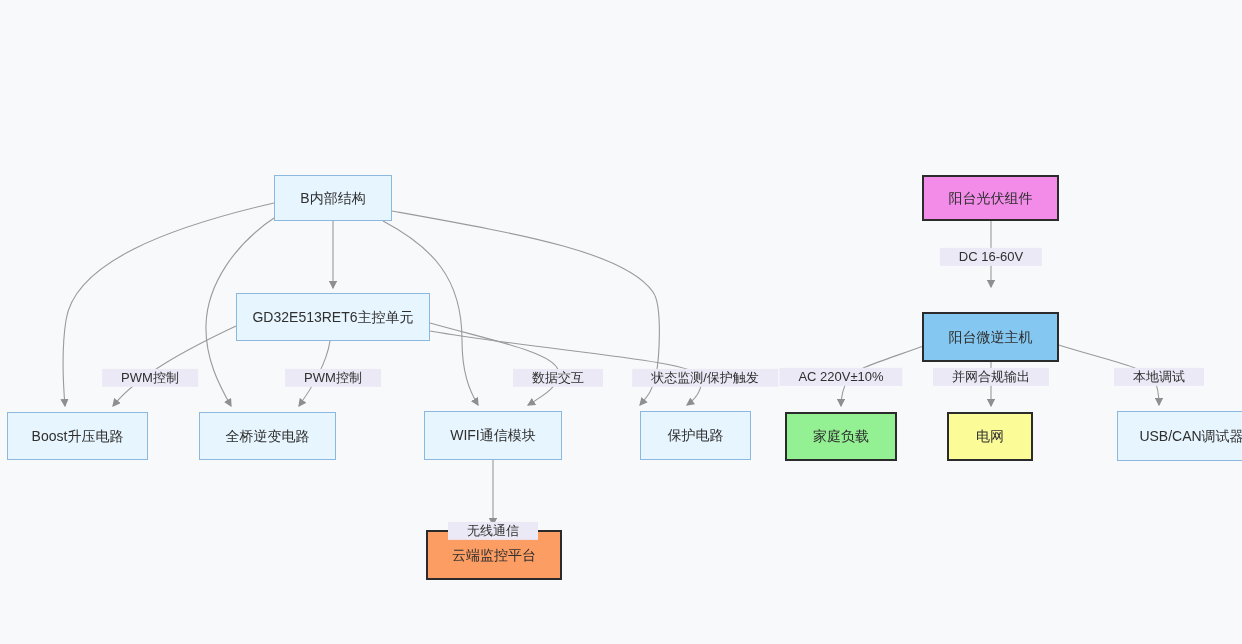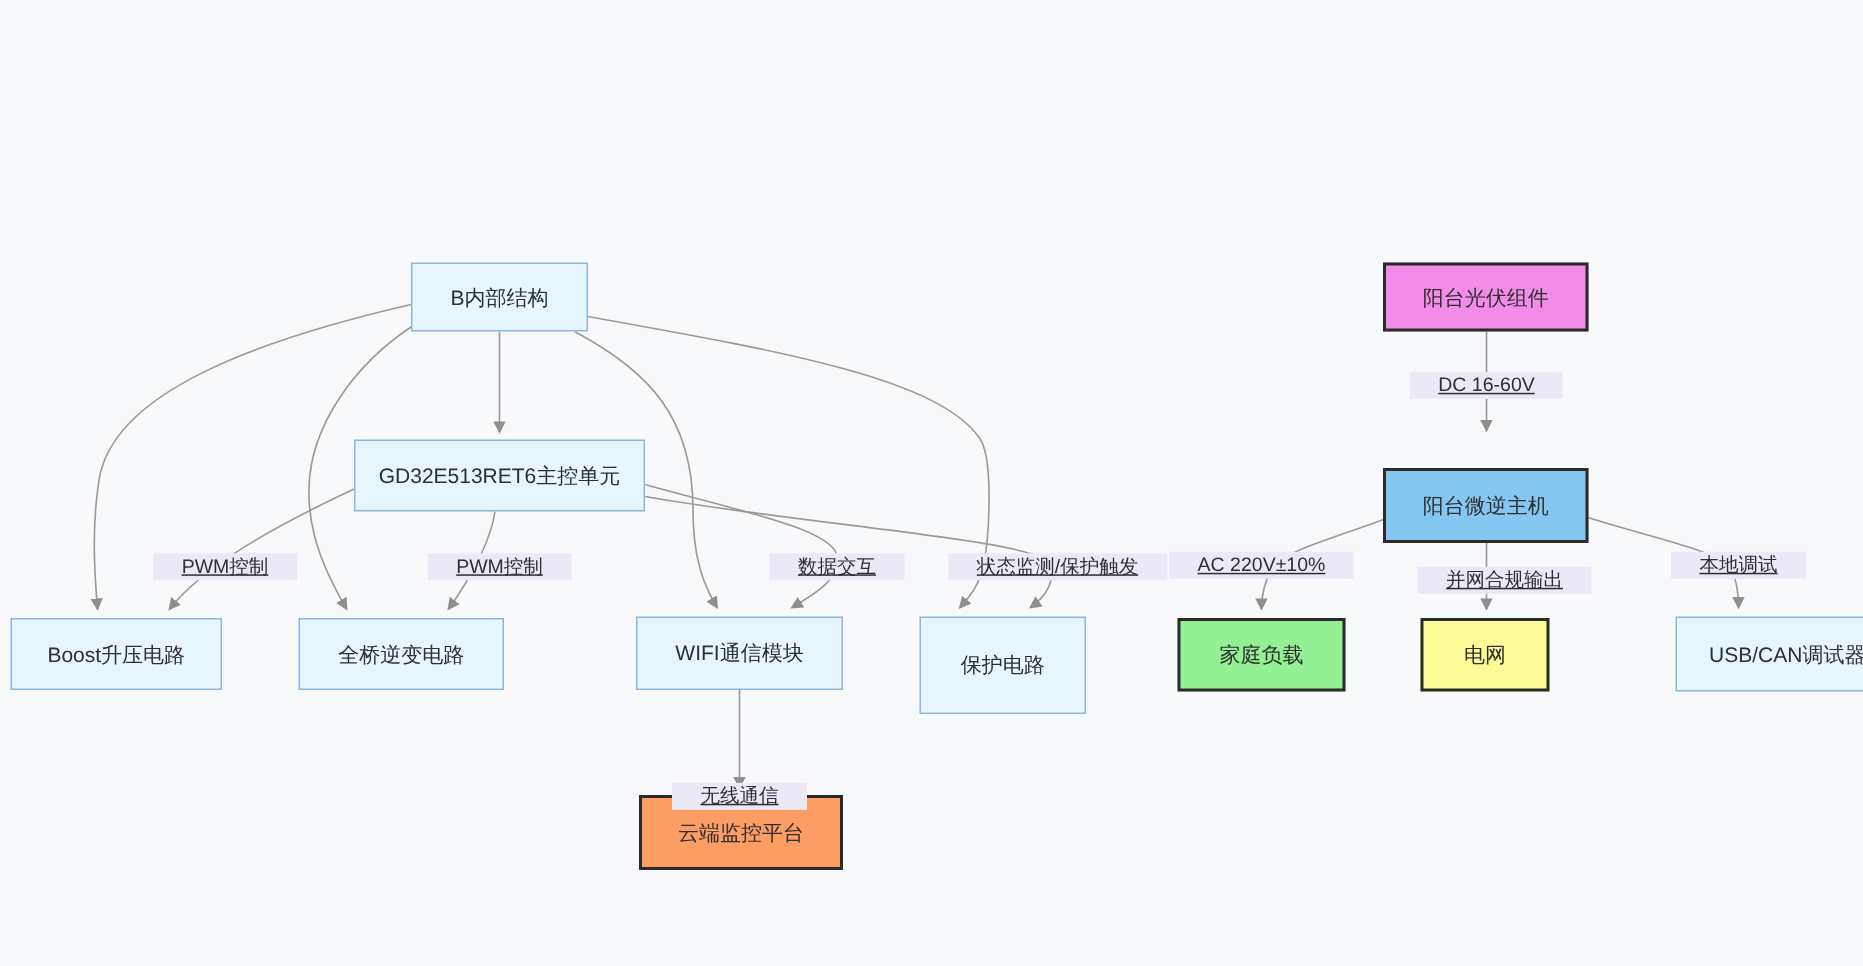--- a/index.html
+++ b/index.html
@@ -35,21 +35,20 @@
   .node--cloud{background:var(--cloud-fill,#fc9d63);}
   .edge-label{
     position:absolute;
     transform:translate(-50%,-50%);
     background:var(--edge-label-bg,#ece9f7);
     color:var(--text,#2f2f2f);
     font-size:13px;
     padding:1px 19px;
     white-space:nowrap;
     line-height:1.25;
-    text-decoration:underline;
   }
 </style>
 </head>
 <body>
 
 <div class="canvas">
 
   <svg class="edge-layer" width="1242" height="644" viewBox="0 0 1242 644">
     <defs>
       <marker id="arrow" viewBox="0 0 10 10" refX="8.5" refY="5" markerWidth="7.5" markerHeight="7.5" orient="auto-start-reverse">
@@ -72,33 +71,33 @@
     <path class="edge" marker-end="url(#arrow)" d="M934,342 C893,358 855,367 848,379 C843,388 841,397 841,406"></path>
     <path class="edge" marker-end="url(#arrow)" d="M991,342 L991,406"></path>
     <path class="edge" marker-end="url(#arrow)" d="M1049,342 C1098,358 1146,367 1154,379 C1158,387 1159,397 1159,405"></path>
   </svg>
 
   <div class="node" style="left:274px;top:175px;width:118px;height:46px;">B内部结构</div>
   <div class="node" style="left:236px;top:293px;width:194px;height:48px;">GD32E513RET6主控单元</div>
   <div class="node" style="left:199px;top:412px;width:137px;height:48px;">全桥逆变电路</div>
   <div class="node" style="left:7px;top:412px;width:141px;height:48px;">Boost升压电路</div>
   <div class="node" style="left:424px;top:411px;width:138px;height:49px;">WIFI通信模块</div>
-  <div class="node" style="left:613px;top:411px;width:111px;height:65px;">保护电路</div>
+  <div class="node" style="left:640px;top:411px;width:111px;height:49px;">保护电路</div>
   <div class="node node--styled node--cloud" style="left:426px;top:530px;width:136px;height:50px;">云端监控平台</div>
 
   <div class="edge-label" style="left:150px;top:378px;">PWM控制</div>
   <div class="edge-label" style="left:333px;top:378px;">PWM控制</div>
   <div class="edge-label" style="left:558px;top:378px;">数据交互</div>
   <div class="edge-label" style="left:705px;top:378px;">状态监测/保护触发</div>
   <div class="edge-label" style="left:493px;top:495px;margin-top:36px;">无线通信</div>
 
   <div class="node node--styled node--pv" style="left:922px;top:175px;width:137px;height:46px;">阳台光伏组件</div>
   <div class="node node--styled node--inverter" style="left:922px;top:292px;width:137px;height:50px;margin-top:20px;">阳台微逆主机</div>
   <div class="node node--styled node--home" style="left:785px;top:412px;width:112px;height:49px;">家庭负载</div>
   <div class="node node--styled node--grid" style="left:947px;top:412px;width:86px;height:49px;">电网</div>
   <div class="node" style="left:1085px;top:411px;width:149px;height:50px;margin-left:32px;">USB/CAN调试器</div>
 
   <div class="edge-label" style="left:991px;top:257px;">DC 16-60V</div>
   <div class="edge-label" style="left:841px;top:377px;">AC 220V±10%</div>
-  <div class="edge-label" style="left:991px;top:387px;margin-left:12px;">并网合规输出</div>
+  <div class="edge-label" style="left:991px;top:377px;">并网合规输出</div>
   <div class="edge-label" style="left:1159px;top:377px;">本地调试</div>
 
 </div>
 
 </body></html>

